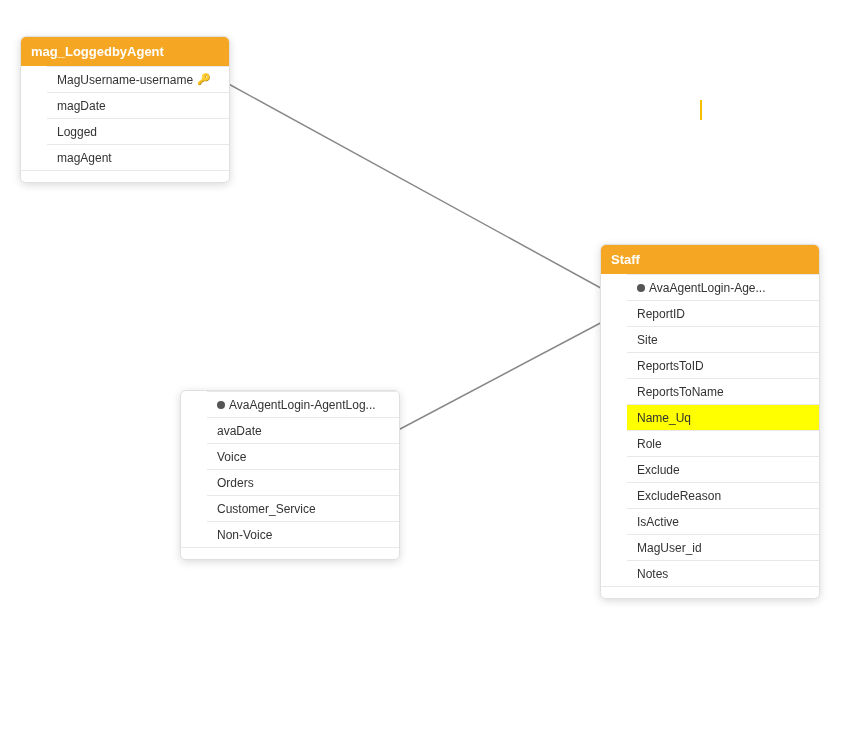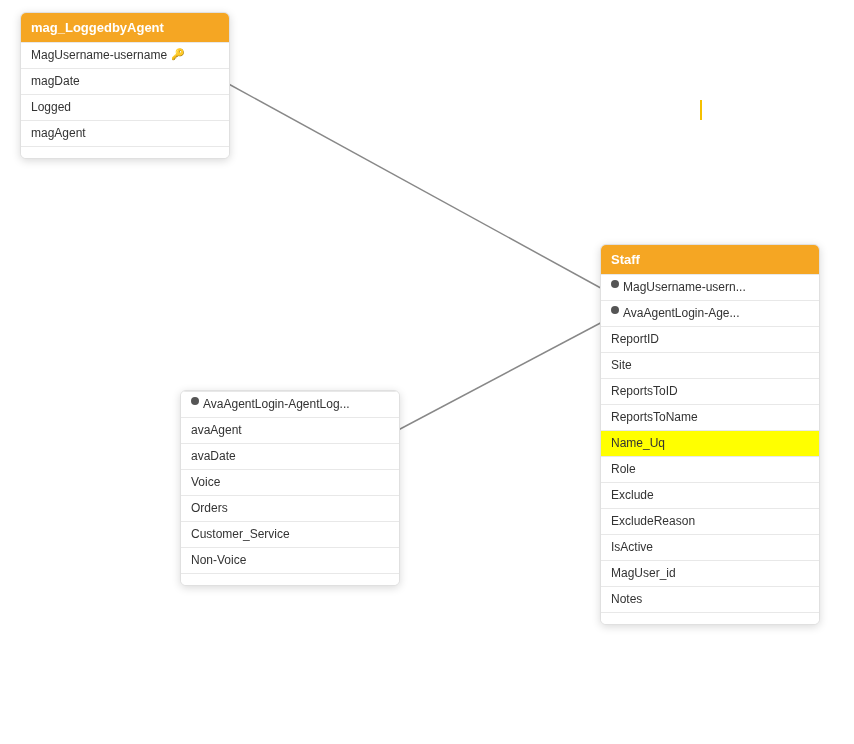--- a/index.html
+++ b/index.html
@@ -33,22 +33,23 @@
       padding: 7px 10px;
       font-size: 13px;
     }
     .db-table-row {
       padding: 5px 10px;
       border-top: 1px solid #e8e8e8;
       color: #333;
       font-size: 12px;
       background: #fff;
       display: flex;
-      align-items: flex-start;
+      align-items: center;
       min-height: 26px;
+      margin-left: 26px;
     }
     .db-table-row.highlighted {
       background: #ffff00;
     }
     .db-table-row .key-icon {
       margin-left: 4px;
       color: #888;
       font-size: 11px;
     }
     .connector-dot {
@@ -83,21 +84,21 @@
 <div class="canvas">
   <svg class="connections">
 
     <line x1="225" y1="82" x2="608" y2="292" stroke="#888" stroke-width="1.5"></line>
 
     <line x1="385" y1="437" x2="608" y2="319" stroke="#888" stroke-width="1.5"></line>
   </svg>
 
   <div class="cursor-bar"></div>
 
-  <div class="db-table" style="top:12px;left:20px;width:210px;">
+  <div class="db-table" style="top:36px;left:20px;width:210px;">
     <div class="db-table-header">mag_LoggedbyAgent</div>
     <div class="db-table-row">
       <span>MagUsername-username</span>
       <span class="key-icon">🔑</span>
     </div>
     <div class="db-table-row">
       <span>magDate</span>
     </div>
     <div class="db-table-row">
       <span>Logged</span>
@@ -107,46 +108,39 @@
     </div>
     <div style="height:12px; background:#fff; border-top:1px solid #e8e8e8;"></div>
   </div>
 
   <div class="db-table" style="top:390px;left:180px;width:220px;">
     <div class="db-table-row">
       <span class="connector-dot"></span>
       <span>AvaAgentLogin-AgentLog...</span>
     </div>
     <div class="db-table-row">
-      <span>avaAgent</span>
-    </div>
-    <div class="db-table-row">
       <span>avaDate</span>
     </div>
     <div class="db-table-row">
       <span>Voice</span>
     </div>
     <div class="db-table-row">
       <span>Orders</span>
     </div>
     <div class="db-table-row">
       <span>Customer_Service</span>
     </div>
     <div class="db-table-row">
       <span>Non-Voice</span>
     </div>
     <div style="height:12px; background:#fff; border-top:1px solid #e8e8e8;"></div>
   </div>
 
   <div class="db-table" style="top:244px;left:600px;width:220px;">
     <div class="db-table-header">Staff</div>
-    <div class="db-table-row">
-      <span class="connector-dot"></span>
-      <span>MagUsername-usern...</span>
-    </div>
     <div class="db-table-row">
       <span class="connector-dot"></span>
       <span>AvaAgentLogin-Age...</span>
     </div>
     <div class="db-table-row">
       <span>ReportID</span>
     </div>
     <div class="db-table-row">
       <span>Site</span>
     </div>

